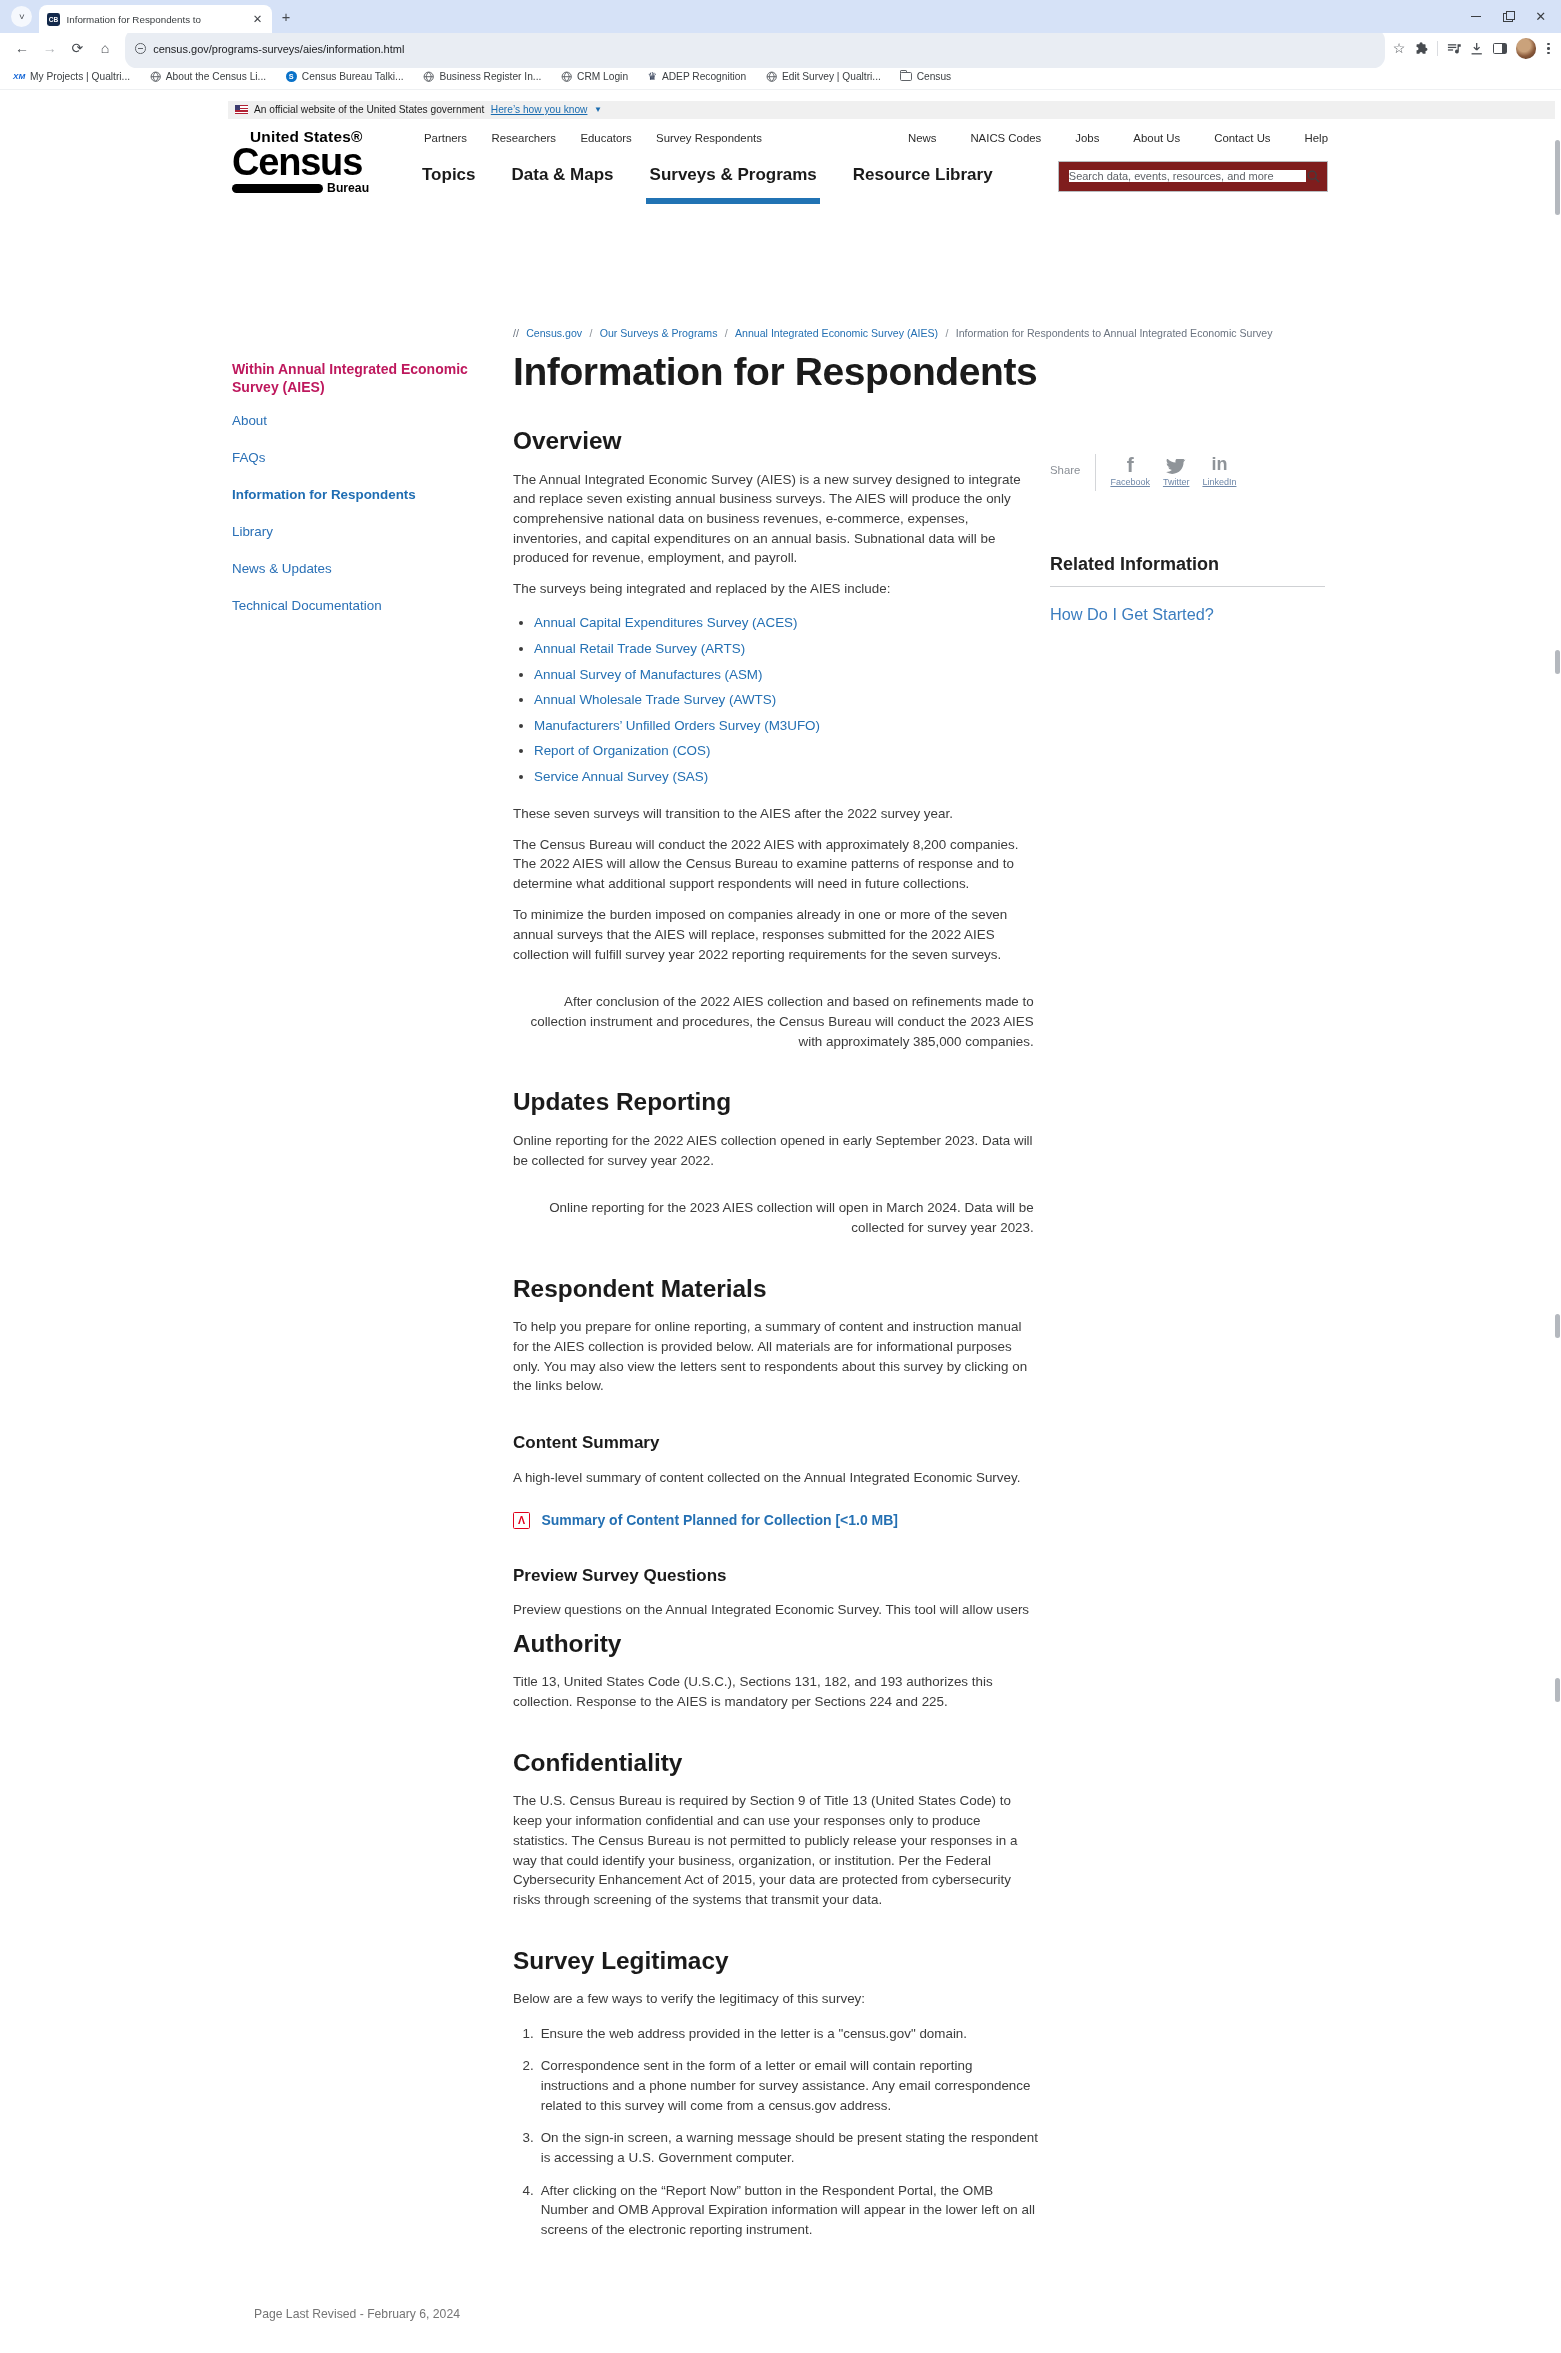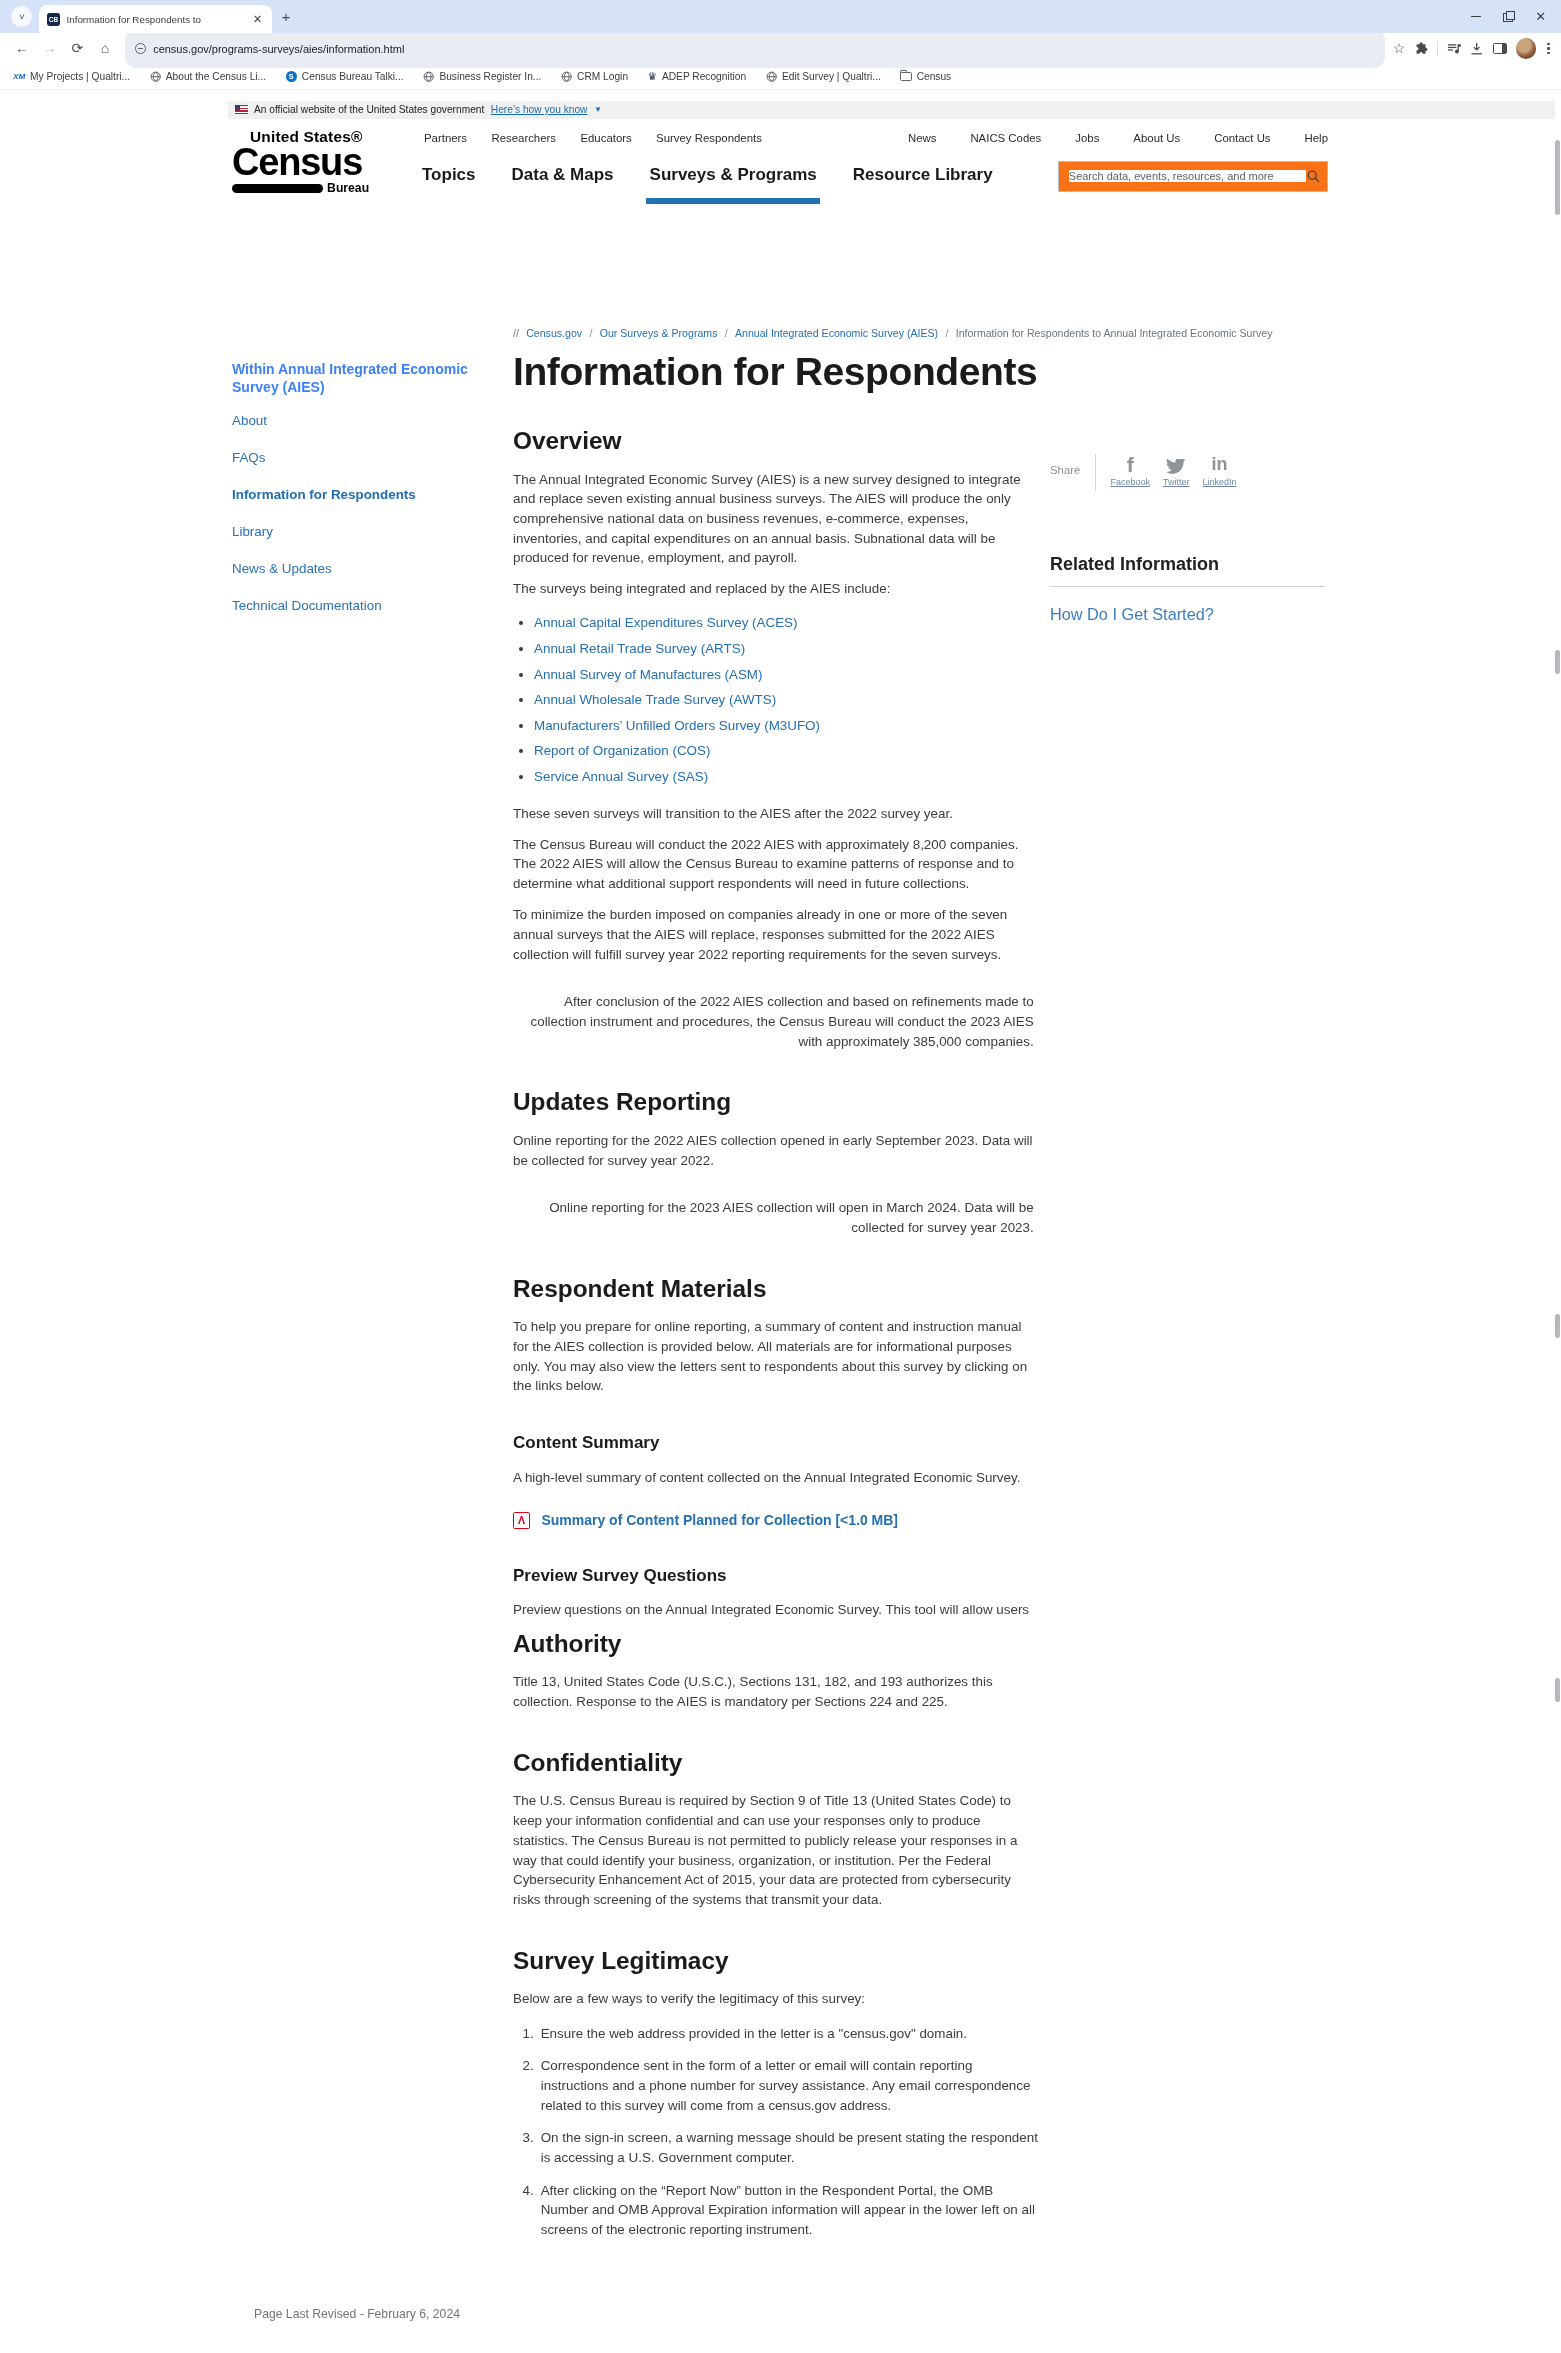--- a/index.html
+++ b/index.html
@@ -75,34 +75,34 @@
   .logo-l3 { display:flex; align-items:center; gap:4.1px; margin-top:1.6px; }
   .logo-bar { width:91px; height:9px; background:#000; border-radius:4.9px; }
   .logo-bureau { font-size:12.2px; font-weight:bold; }
   .util-left { position:absolute; left:424px; top:13px; display:flex; gap:24.4px; font-size:11.4px; color:#2b2b2b; }
   .util-right { position:absolute; right:233px; top:13px; display:flex; gap:34px; font-size:11.4px; color:#2b2b2b; }
   .main-nav { position:absolute; left:422px; top:46px; display:flex; gap:36px; font-size:17px; font-weight:bold; color:#1b1b1b; }
   .main-nav .nav-item { position:relative; padding-bottom:19.5px; }
   .main-nav .nav-item.active::after { content:""; position:absolute; left:-3.3px; right:-3.3px; bottom:0;
     height:5.7px; background:#2173b4; }
   .search-box { position:absolute; right:233px; top:42px; width:270px; height:31px;
-    border:0.8px solid #b9bdc1; background:#f97316; display:flex; align-items:center; padding:0 6.5px 0 9.8px; }
+    border:0.8px solid #b9bdc1; background:#7f1d1d; display:flex; align-items:center; padding:0 6.5px 0 9.8px; }
   .search-box input { border:none; outline:none; flex:1; font-size:11px; color:#333;
     font-family:"Liberation Sans",sans-serif; }
   .search-box input::placeholder { color:#5f6368; }
 
   
   .page { padding-left:232px; padding-right:236px; }
   .breadcrumb { margin:84px 0 0 281px; font-size:10.6px; color:#6b7480; display:flex; gap:7.3px; align-items:center; flex-wrap:wrap; }
   .breadcrumb a { color:#2470b3; text-decoration:none; }
   .crumb-sep { color:#8a8f96; }
   .layout { display:grid; grid-template-columns:281px 537px 275px; margin-top:11.4px; }
 
   .side-nav { padding-top:9.8px; padding-right:33px; }
-  .side-title { font-size:14px; font-weight:bold; color:#3b82f6; line-height:1.32; margin-bottom:16.3px; }
+  .side-title { font-size:14px; font-weight:bold; color:#be185d; line-height:1.32; margin-bottom:16.3px; }
   .side-link { display:block; font-size:13.4px; color:#2a70b6; text-decoration:none; margin:0 0 22px; }
   .side-link.active { font-weight:bold; color:#1f6db3; }
 
   .main h1 { font-size:39px; font-weight:bold; color:#1b1b1b; letter-spacing:-0.4px; }
   .main h2 { font-size:24.4px; font-weight:bold; color:#1b1b1b; margin-top:37px; margin-bottom:14.6px; }
   .main h4 { font-size:17px; font-weight:bold; color:#1b1b1b; margin-top:37px; margin-bottom:14.6px; }
   .main p { font-size:13.4px; line-height:1.47; color:#3c3c3c; margin:11.4px 0; padding-right:16.3px; }
   .main .gap-top { margin-top:28px;text-align:right; }
   .survey-list { margin:16.3px 0 19.5px 21px; }
   .survey-list li { margin:10.6px 0; font-size:13.4px; color:#3c3c3c; }

